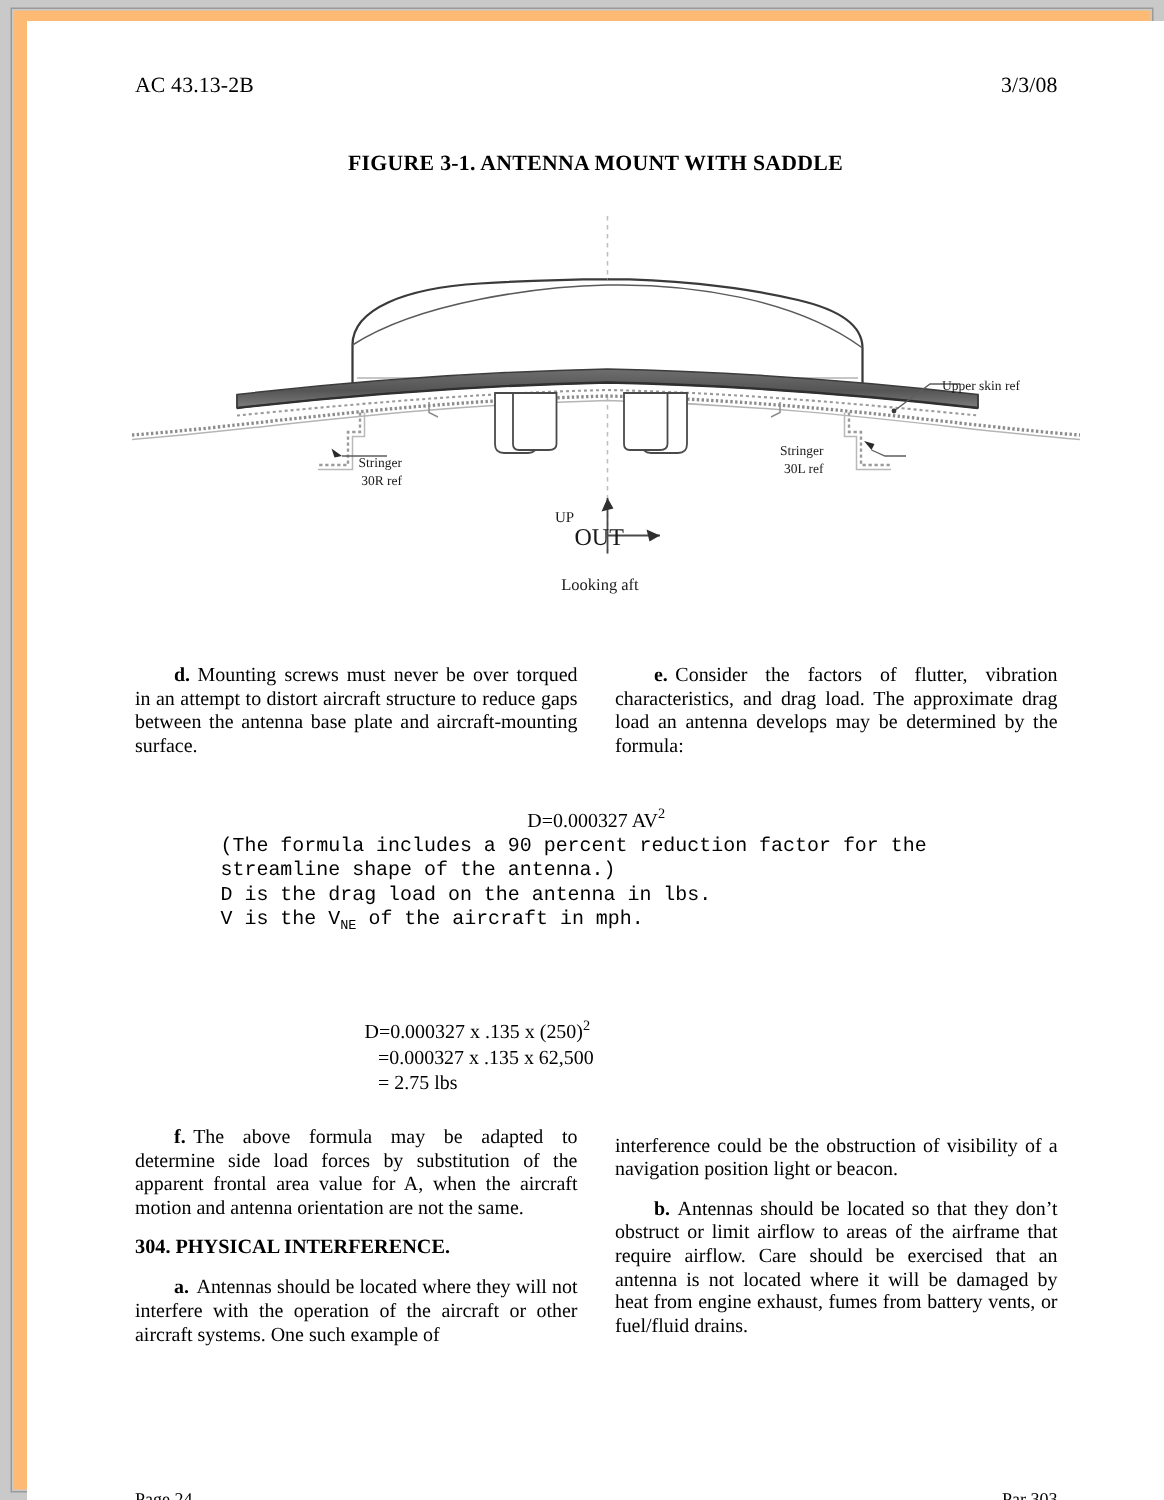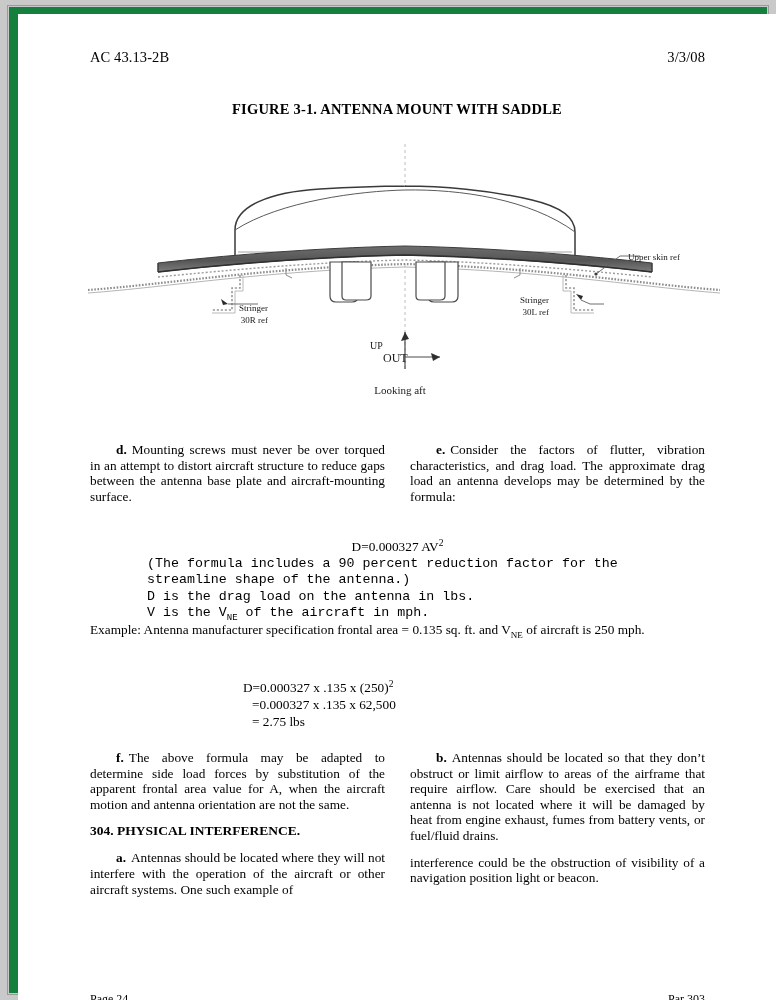--- a/index.html
+++ b/index.html
@@ -19,21 +19,21 @@
     position: absolute;
     left: 0;
     top: 0;
     width: 776px;
     height: 1000px;
     box-sizing: border-box;
     border-left: 9px solid #c9c9c9;
     border-right: 9px solid #c9c9c9;
     border-top: 7px solid #c9c9c9;
     border-bottom: 7px solid #c9c9c9;
-    background: #15803d;
+    background: #fdba74;
   }
   .page-frame::before {
     content: "";
     position: absolute;
     left: -2px; top: -2px; right: -2px; bottom: -2px;
     border: 1px solid #9a9a9a;
     pointer-events: none;
   }
 
   .page {
@@ -86,33 +86,34 @@
     font-family: "Liberation Serif", "DejaVu Serif", serif;
     color: #1a1a1a;
     white-space: nowrap;
   }
   .fig-label.center { text-align: right; }
 
   .lbl-upper-skin { left: 548px; top: 108px; }
   .lbl-stringer-r { left: 159px; top: 159px; }
   .lbl-stringer-l { left: 440px; top: 151px; }
   .lbl-up  { left: 290px; top: 196px; font-size: 10px; }
-  .lbl-out { left: 303px; top: 209px; font-size: 12px; }
+  .lbl-out { left: 303px; top: 209px; font-size: 16px; }
   .lbl-looking {
     left: 0; top: 240px; width: 640px;
     text-align: center; font-size: 11px; line-height: 13.5px;
   }
 
   
   .cols {
     position: absolute;
     left: 72px;
     width: 615px;
     display: flex;
     justify-content: space-between;
+    align-items: center;
   }
   .col { width: 295px; }
 
   .body-p {
     font-size: 13.3px;
     line-height: 15.6px;
     text-align: justify;
     text-justify: inter-word;
     margin: 0 0 11px 0;
   }
@@ -271,42 +272,41 @@
         <p class="body-p indent"><span class="lead">e.</span><span class="lead-sp"></span><span>Consider the factors of flutter, vibration characteristics, and drag load.  The approximate drag load an antenna develops may be determined by the formula:</span></p>
       </div>
     </div>
 
     <div class="formula-block">
       <div class="f-center"><span>D=0.000327 AV</span><sup>2</sup></div>
       <div class="f-indent-2">(The formula includes a 90 percent reduction factor for the</div>
       <div class="f-indent-2">streamline shape of the antenna.)</div>
       <div class="f-indent-2">D is the drag load on the antenna in lbs.</div>
       <div class="f-indent-2"><span>V is the V</span><sub>NE</sub><span> of the aircraft in mph.</span></div>
-      <div class="f-hang"><span>Example: Antenna manufacturer specification frontal area = 0.135 sq. ft. and V</span><sub>NE</sub><span> of aircraft is 250 mph.</span></div>
     </div>
 
     <div class="calc-block">
       <div class="f-indent-3"><span>D=0.000327 x .135 x (250)</span><sup>2</sup></div>
       <div class="f-indent-4">=0.000327 x .135 x 62,500</div>
       <div class="f-indent-4">= 2.75 lbs</div>
     </div>
 
     <div class="cols cols-lower">
       <div class="col">
         <p class="body-p indent"><span class="lead">f.</span><span class="lead-sp"></span><span>The above formula may be adapted to determine side load forces by substitution of the apparent frontal area value for A, when the aircraft motion and antenna orientation are not the same.</span></p>
 
         <p class="section-head">304. PHYSICAL INTERFERENCE.</p>
 
         <p class="body-p indent"><span class="lead">a.</span><span class="lead-sp"></span><span>Antennas should be located where they will not interfere with the operation of the aircraft or other aircraft systems.  One such example of</span></p>
       </div>
 
       <div class="col">
+        <p class="body-p">interference could be the obstruction of visibility of a navigation position light or beacon.</p>
+
         <p class="body-p indent"><span class="lead">b.</span><span class="lead-sp"></span><span>Antennas should be located so that they don’t obstruct or limit airflow to areas of the airframe that require airflow.  Care should be exercised that an antenna is not located where it will be damaged by heat from engine exhaust, fumes from battery vents, or fuel/fluid drains.</span></p>
-
-        <p class="body-p">interference could be the obstruction of visibility of a navigation position light or beacon.</p>
       </div>
     </div>
 
     <div class="doc-footer">
       <span>Page 24</span>
       <span>Par 303</span>
     </div>
 
   </div>
 </div>

